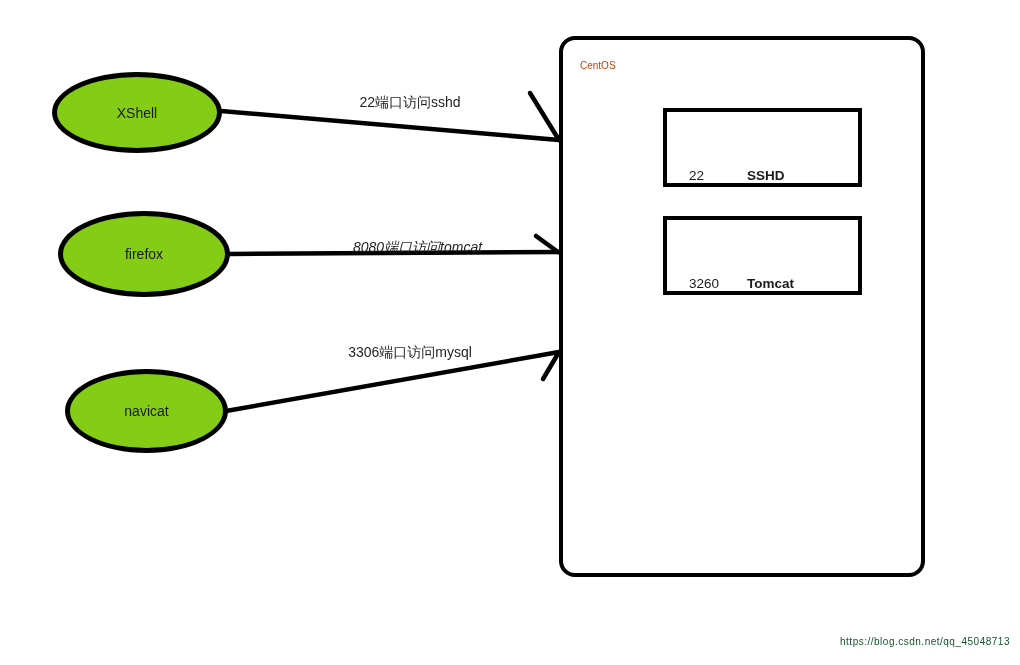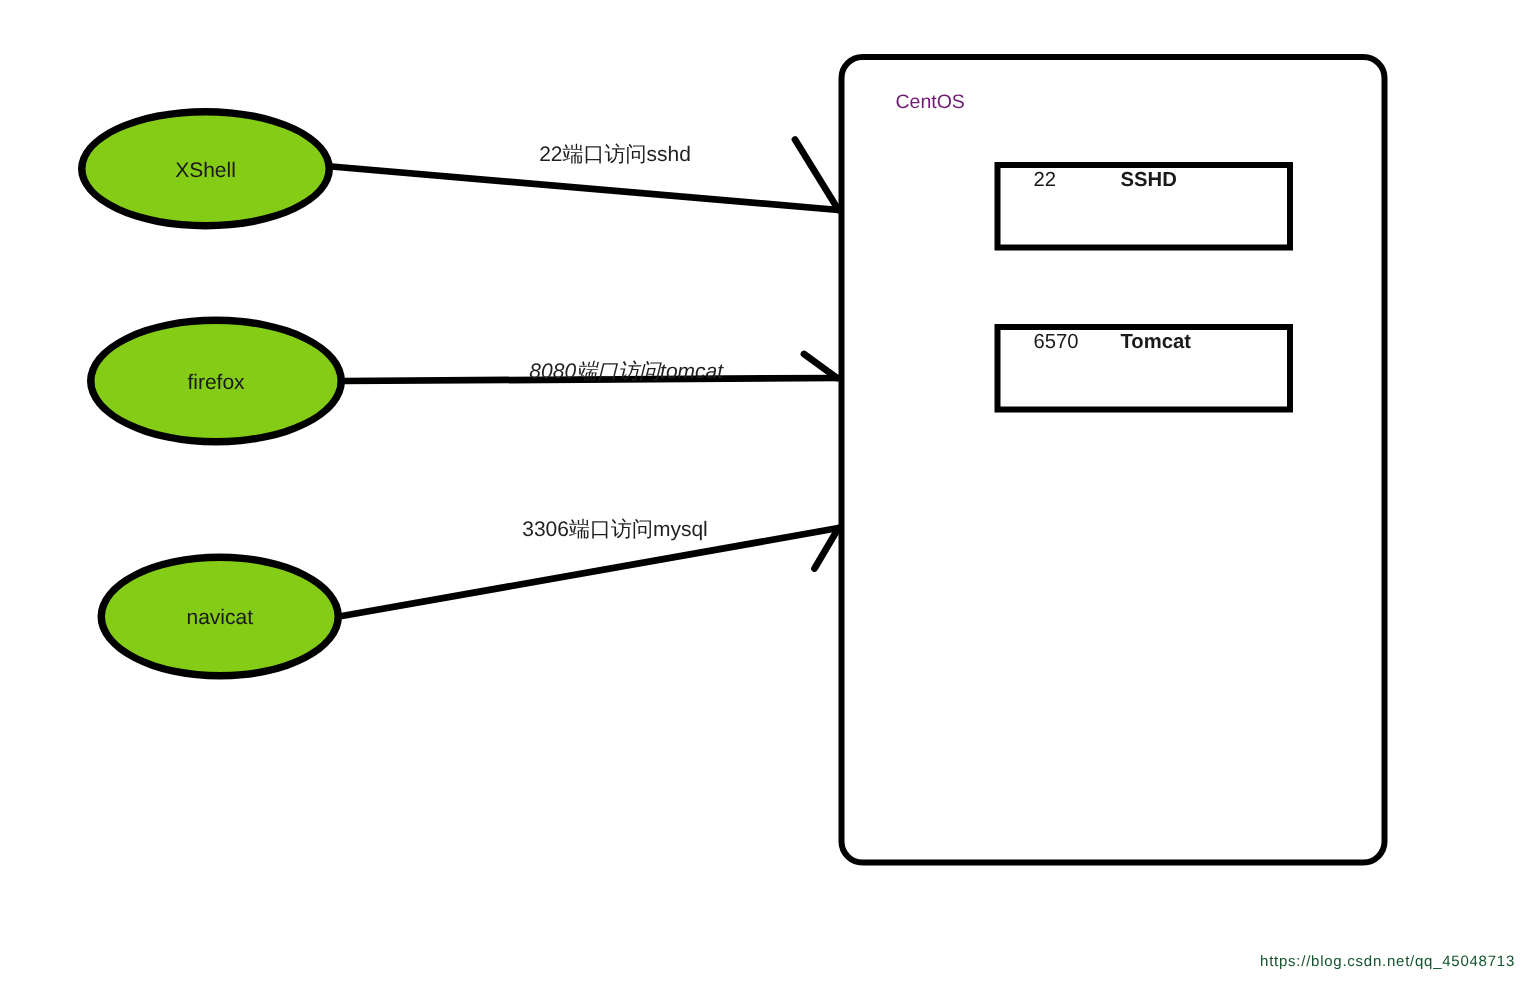--- a/index.html
+++ b/index.html
@@ -40,33 +40,32 @@
     height: 541px;
     border: 4px solid #000;
     border-radius: 16px;
     background: #fff;
     box-sizing: border-box;
   }
   .server-title {
     position: absolute;
     left: 580px;
     top: 60px;
-    font-size: 13px;
-    color: #701a75;
-    margin-left: 17px;
+    font-size: 10px;
+    color: #c2410c;
   }
   .service-box {
     position: absolute;
     width: 199px;
-    height: 59px;
+    height: 79px;
     border: 4px solid #000;
     background: #fff;
     box-sizing: border-box;
     display: flex;
-    align-items: flex-start;
+    align-items: flex-end;
     font-size: 13.5px;
     color: #1a1a1a;
   }
   #service-sshd   { left: 663px; top: 108px; }
   #service-tomcat { left: 663px; top: 216px; }
   #service-mysql  { left: 663px; top: 322px; }
   .service-port {
     display: inline-block;
     margin-left: 22px;
     width: 58px;
@@ -141,19 +140,19 @@
   <div class="conn-label" id="conn-label-mysql">3306端口访问mysql</div>
 
   <div class="server-box"></div>
   <div class="server-title">CentOS</div>
 
   <div class="service-box" id="service-sshd">
     <span class="service-port">22</span>
     <span class="service-name">SSHD</span>
   </div>
   <div class="service-box" id="service-tomcat">
-    <span class="service-port">6570</span>
+    <span class="service-port">3260</span>
     <span class="service-name">Tomcat</span>
   </div>
 
   <div class="watermark">https://blog.csdn.net/qq_45048713</div>
 
 </div>
 
 </body></html>

